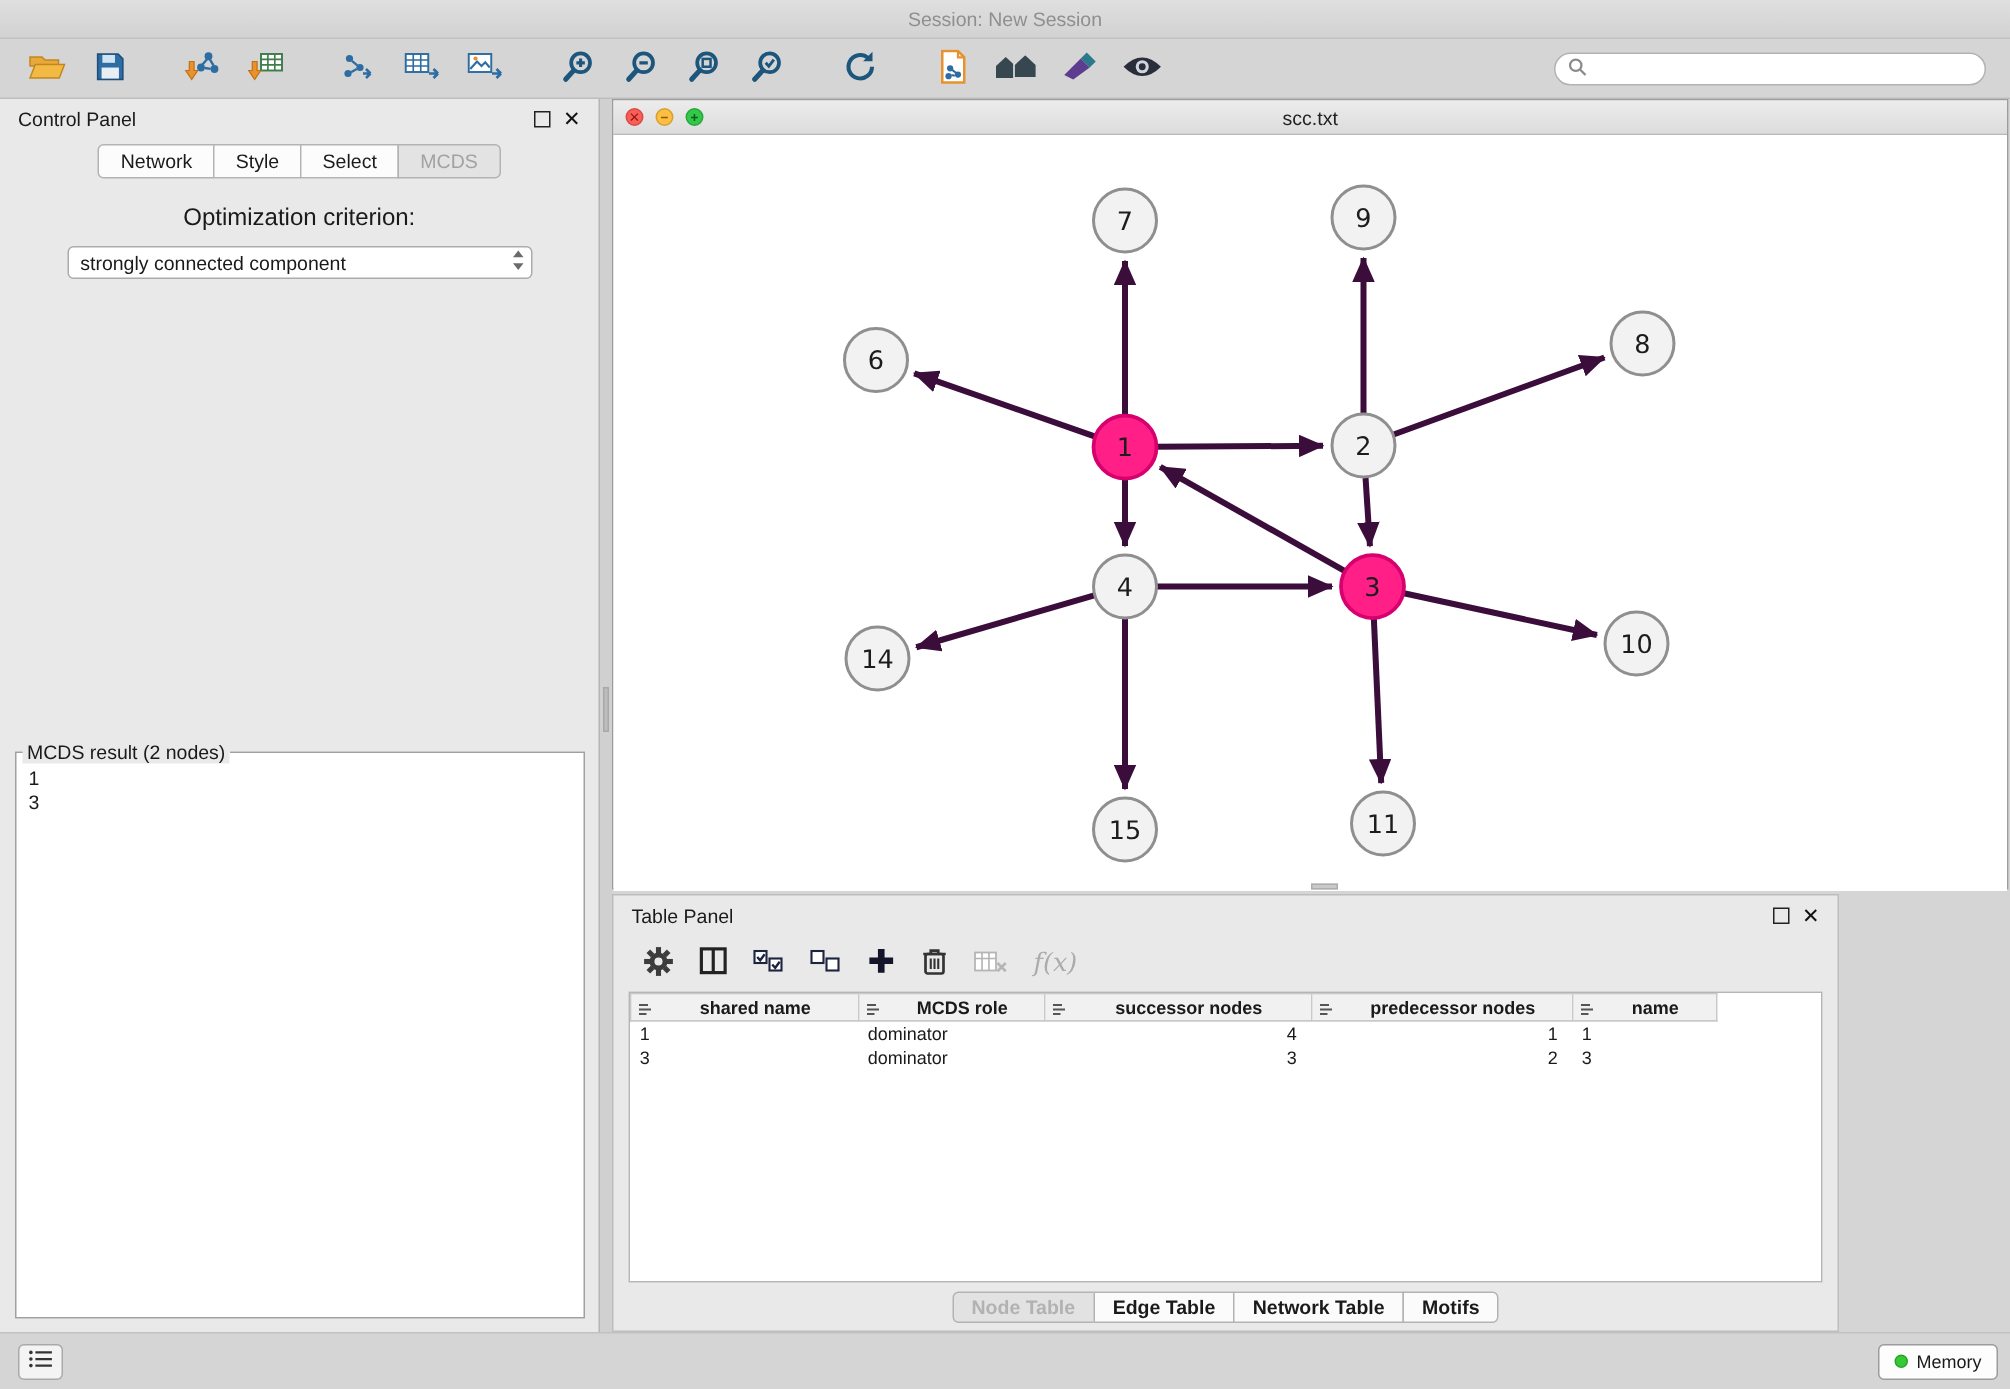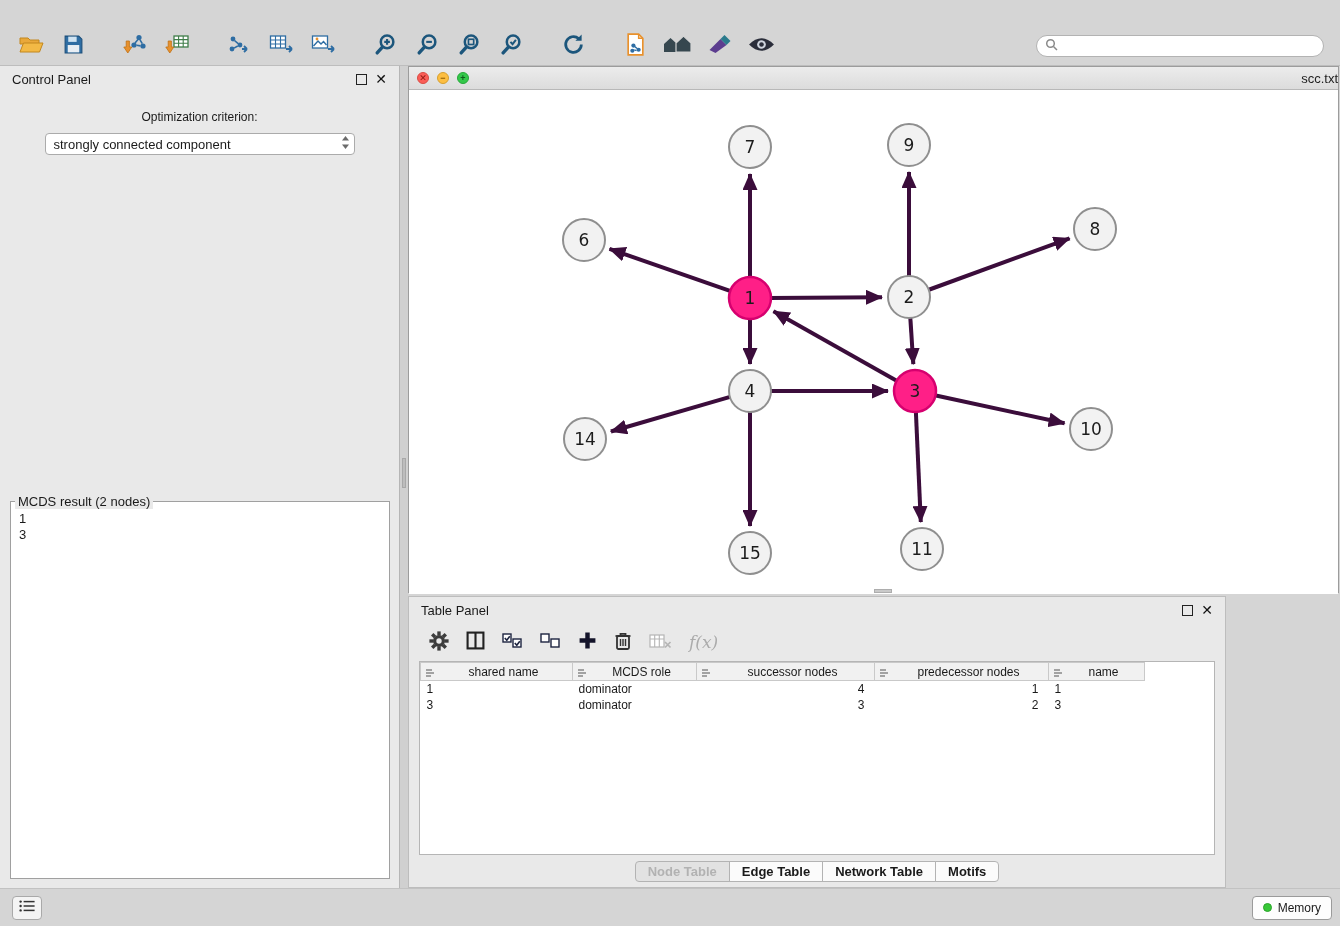--- a/index.html
+++ b/index.html
@@ -26,21 +26,21 @@
   .panel-header{height:26px;display:flex;align-items:center;padding:0 12px;gap:8px;}
   .panel-header .ph-title{flex:1;font-size:13px;color:#1a1a1a;}
   .win-sq{width:9px;height:9px;border:1.5px solid #222;display:inline-block;}
   .win-x{font-weight:bold;font-size:14px;color:#111;line-height:1;}
   .cp-tabs{display:flex;justify-content:center;margin-top:4px;}
   .cp-tab{border:1px solid #b3b3b3;margin-left:-1px;padding:3px 14px;background:#fcfcfc;font-size:13px;cursor:default;}
   .cp-tab:first-child{border-radius:4px 0 0 4px;margin-left:0;}
   .cp-tab:last-child{border-radius:0 4px 4px 0;}
   .cp-tab.active{background:#e3e3e3;color:#a2a2a2;}
   .cp-body{text-align:center;}
-  .opt-label{margin-top:18px;font-size:12px;}
+  .opt-label{margin-top:18px;font-size:16px;}
   .dropdown{margin:9px auto 0;width:310px;height:22px;background:#fff;border:1px solid #ababab;border-radius:4px;
             display:flex;align-items:center;padding:0 4px 0 8px;box-sizing:border-box;text-align:left;gap:16px;}
   .dropdown .dd-val{flex:1;font-size:13px;}
   .cp-buttons{margin-top:12px;display:flex;justify-content:center;gap:14px;}
   .btn{height:22px;padding:0 14px;background:linear-gradient(#ffffff,#f0f0f0);border:1px solid #b0b0b0;
        border-radius:4px;font-size:13px;font-family:inherit;color:#111;}
   .result-box{position:absolute;left:10px;right:9px;top:428px;bottom:9px;margin:0;border:1px solid #a0a0a0;
               padding:2px;background:#fff;}
   .result-box legend{font-size:13px;background:#e9e9e9;padding:0 3px;margin-left:2px;}
   .result-list{position:absolute;left:2px;right:2px;top:2px;bottom:2px;background:#fff;overflow:hidden;text-align:left;}
@@ -53,35 +53,35 @@
   
   .network-window{position:absolute;left:408px;top:66px;width:931px;height:527px;background:#fff;
                   border:1px solid #9c9c9c;box-sizing:border-box;}
   .nw-titlebar{height:22px;background:linear-gradient(#ececec,#dcdcdc);border-bottom:1px solid #b8b8b8;
                display:flex;align-items:center;padding:0 8px;position:relative;}
   .traffic{width:12px;height:12px;border-radius:50%;margin-right:8px;display:flex;align-items:center;justify-content:center;
            font-size:9px;font-weight:bold;line-height:1;box-sizing:border-box;}
   .traffic.red{background:#fb5d57;border:1px solid #d94c44;color:#8e1a12;}
   .traffic.yellow{background:#fdbe41;border:1px solid #d6a030;color:#8a5a00;}
   .traffic.green{background:#34c84a;border:1px solid #27a83a;color:#0f5c1c;}
-  .nw-title{position:absolute;left:0;right:0;text-align:right;font-size:13px;color:#222;}
+  .nw-title{position:absolute;left:0;right:0;text-align:center;font-size:13px;color:#222;}
   .nw-canvas{position:relative;width:100%;height:504px;background:#fff;}
   .nw-canvas svg{position:absolute;left:0;top:0;}
   .nw-canvas text{font-family:"DejaVu Sans","Liberation Sans",sans-serif;}
   .nw-handle{position:absolute;left:50%;bottom:-1px;width:18px;height:4px;background:#c9c9c9;border:1px solid #adadad;box-sizing:border-box;}
 
   
   .table-panel{position:absolute;left:408px;top:596px;width:818px;height:292px;background:#e9e9e9;
                border:1px solid #bdbdbd;box-sizing:border-box;display:flex;flex-direction:column;}
   .tp-toolbar{height:38px;display:flex;align-items:center;gap:17px;padding-left:20px;flex:0 0 auto;}
   .tp-ic{display:flex;align-items:center;justify-content:center;}
   .fx-label{font-family:"DejaVu Serif","Liberation Serif",serif;font-style:italic;font-size:17px;color:#ababab;}
   .tp-tablewrap{flex:1;margin:0 10px;background:#fff;border:1px solid #b5b5b5;overflow:hidden;}
   table.node-table{border-collapse:collapse;table-layout:fixed;font-size:12px;}
-  .node-table th{position:relative;height:18px;background:#f1f1f1;border:1px solid #c9c9c9;font-weight:normal;
+  .node-table th{position:relative;height:18px;background:#f1f1f1;border:1px solid #c9c9c9;font-weight:bold;
                  font-size:12px;text-align:center;padding:0 4px 0 18px;box-sizing:border-box;}
   .node-table th .sort-ic{position:absolute;left:4px;top:4px;}
   .node-table td{height:16px;padding:0 6px;color:#1a1a1a;}
   .node-table th:nth-child(1),.node-table td:nth-child(1){width:140px;}
   .node-table th:nth-child(2),.node-table td:nth-child(2){width:112px;}
   .node-table th:nth-child(3),.node-table td:nth-child(3){width:162px;}
   .node-table th:nth-child(4),.node-table td:nth-child(4){width:158px;}
   .node-table th:nth-child(5),.node-table td:nth-child(5){width:84px;}
   .node-table td:nth-child(3),.node-table td:nth-child(4){text-align:right;padding-right:10px;}
   .tp-tabs{height:32px;display:flex;justify-content:center;align-items:center;flex:0 0 auto;border-radius:13px;}
@@ -97,20 +97,23 @@
                display:flex;align-items:center;justify-content:center;margin-left:4px;}
   .memory-btn{margin-left:auto;height:22px;padding:0 10px;background:#fdfdfd;border:1px solid #9b9b9b;border-radius:4px;
               display:flex;align-items:center;gap:6px;font-size:12px;}
   .mem-dot{width:9px;height:9px;border-radius:50%;background:#37c837;border:1px solid #2aa32a;box-sizing:border-box;}
 </style>
 </head>
 <body>
 
 <div class="app">
 
+  <div class="titlebar">
+    <span>Session: New Session</span>
+  </div>
 
   <div class="toolbar">
     <div class="tb-btn">
       <span><svg width="26" height="20" viewBox="0 0 26 20">
         <path d="M2 4 h8 l2 2 h9 v4 H2z" fill="#e9a83a" stroke="#c2871f" stroke-width="1"></path>
         <path d="M2 18 L5.5 9 H25 L21.5 18 Z" fill="#f3b945" stroke="#c2871f" stroke-width="1"></path>
           </svg></span>
     </div>
     <div class="tb-btn">
       <span><svg width="21" height="21" viewBox="0 0 20 20">
@@ -235,20 +238,26 @@
       <input type="text" style="">
     </div>
   </div>
 
   <div class="control-panel">
     <div class="panel-header">
       <span class="ph-title">Control Panel</span>
       <span class="win-sq"></span>
       <span class="win-x">✕</span>
     </div>
+    <div class="cp-tabs" id="cp-tabs">
+        <div class="cp-tab">Network</div>
+        <div class="cp-tab">Style</div>
+        <div class="cp-tab">Select</div>
+        <div class="cp-tab active">MCDS</div>
+      </div>
     <div class="cp-body">
       <div class="opt-label">Optimization criterion:</div>
       <div class="dropdown">
         <span class="dd-val">strongly connected component</span>
         <span><svg width="9" height="15" viewBox="0 0 9 15">
           <path d="M4.5 1 L8 5.5 H1z" fill="#6b6b6b"></path>
               <path d="M4.5 14 L1 9.5 H8z" fill="#6b6b6b"></path>
             </svg></span>
       </div>
     </div>

